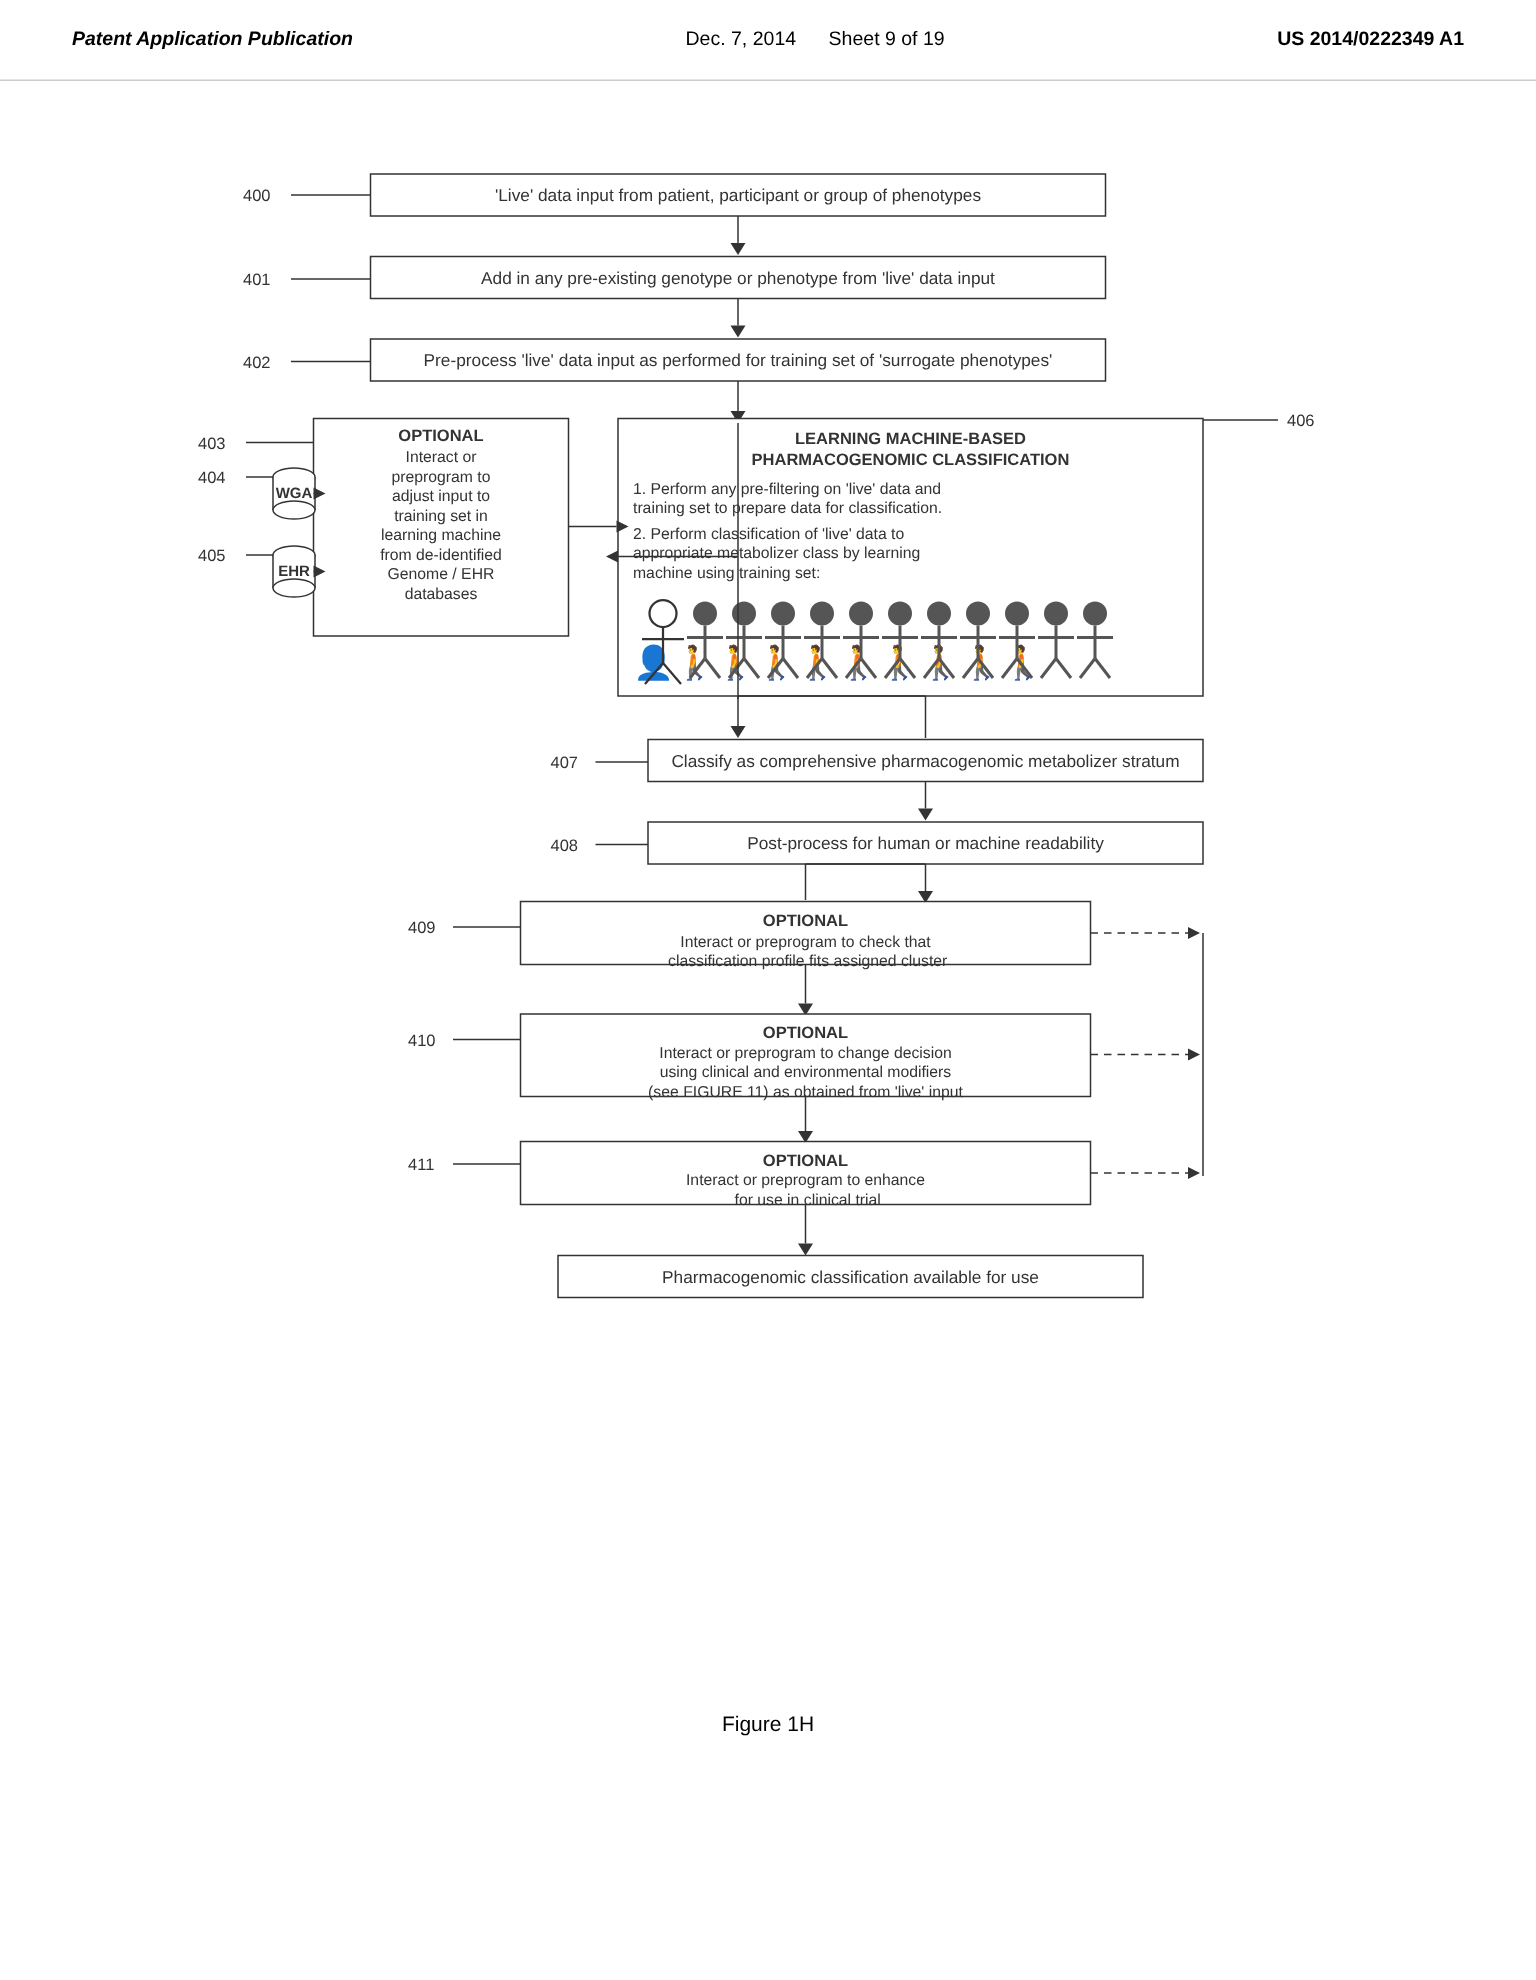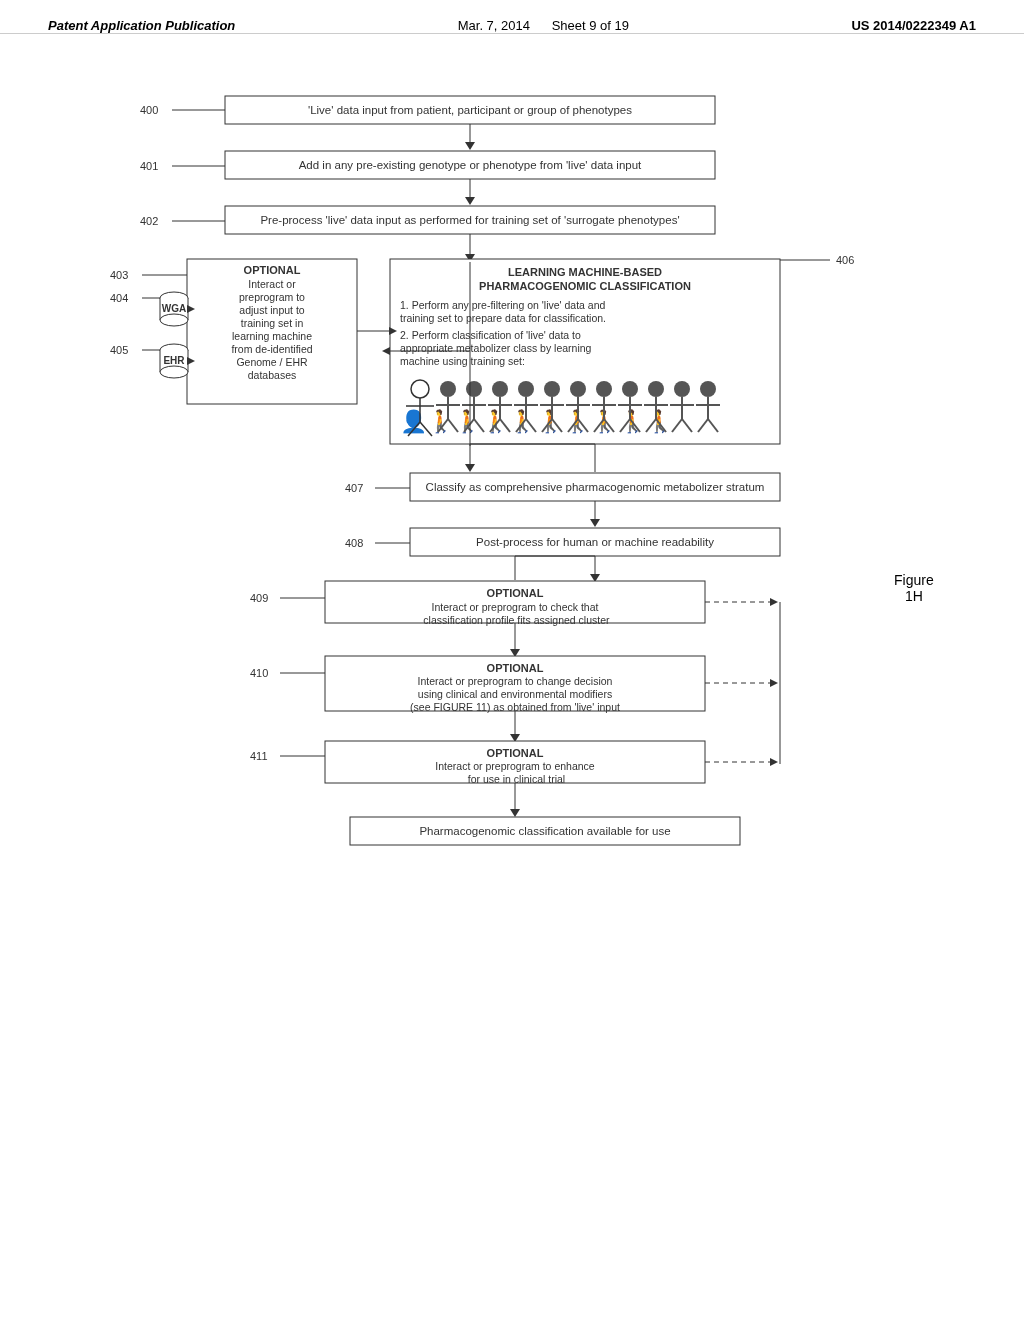--- a/index.html
+++ b/index.html
@@ -10,42 +10,42 @@
       min-height: 1320px;
       position: relative;
       overflow-x: hidden;
     }
 
     
     .page-header {
       display: flex;
       justify-content: space-between;
       align-items: center;
-      padding: 18px 48px 0 48px;
+      padding: 18px 48px 20px 48px;
       border-bottom: 1px solid #ccc;
     }
     .header-left {
       font-size: 13px;
       font-weight: bold;
       font-style: italic;
     }
     .header-center {
       font-size: 13px;
       text-align: center;
     }
     .header-right {
       font-size: 13px;
       font-weight: bold;
     }
 
     
     .main-content {
       padding: 20px 80px;
       display: flex;
-      flex-direction: row;
+      flex-direction: column;
       align-items: center;
     }
 
     
     .figure-caption {
       text-align: center;
       font-size: 14px;
       margin-top: 17px;
       font-weight: normal;
     }
@@ -62,21 +62,21 @@
       display: block;
       margin: 0 auto;
     }
   </style>
 </head>
 <body>
 
 <div class="page-header">
   <div class="header-left">Patent Application Publication</div>
   <div class="header-center">
-    <span>Mar. 7, 2014</span>
+    <span>Dec. 7, 2014</span>
     &nbsp;&nbsp;&nbsp;&nbsp;
     <span>Sheet 9 of 19</span>
   </div>
   <div class="header-right">US 2014/0222349 A1</div>
 </div>
 
 <div class="main-content">
 
   <svg class="flowchart-svg" width="820" height="1050">
 

